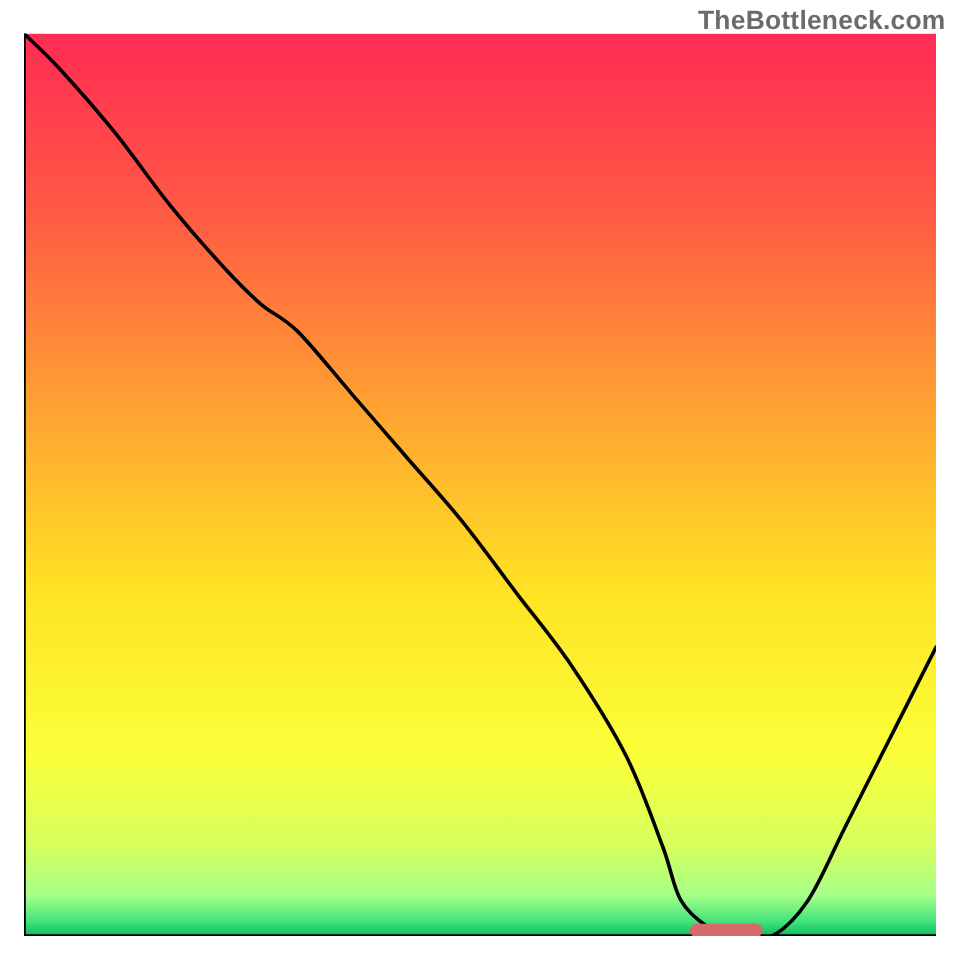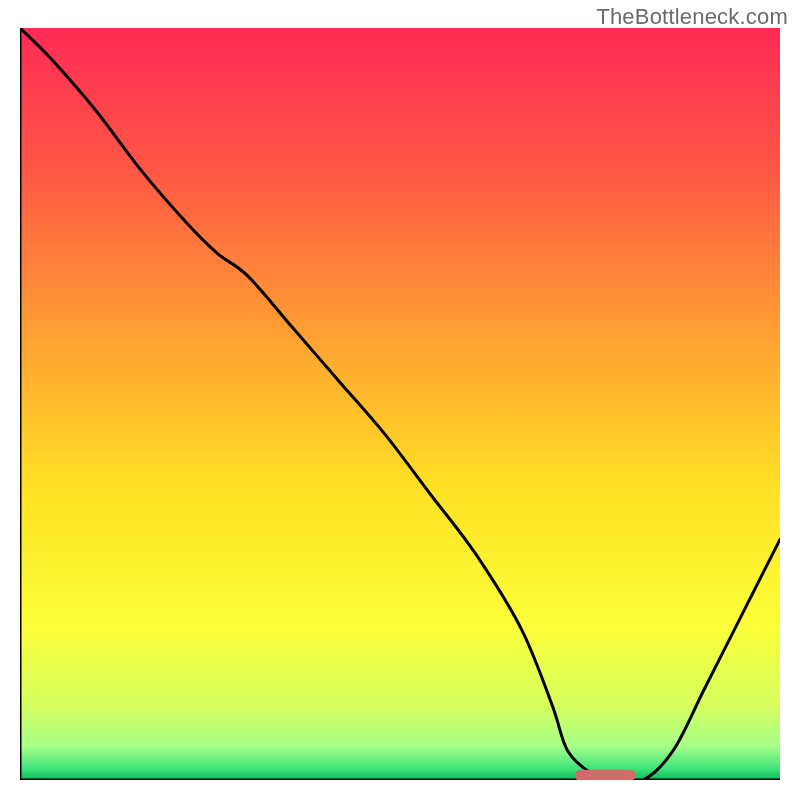--- a/index.html
+++ b/index.html
@@ -14,21 +14,21 @@
   .stage {
     position: relative;
     width: 800px;
     height: 800px;
   }
   .watermark {
     position: absolute;
     top: 4px;
     right: 12px;
     font-size: 22px;
-    font-weight: 400;
+    font-weight: 700;
     color: #6b6b6b;
     letter-spacing: 0.2px;
     user-select: none;
   }
   .plot-wrap {
     position: absolute;
     left: 20px;
     top: 28px;
     width: 760px;
     height: 752px;

